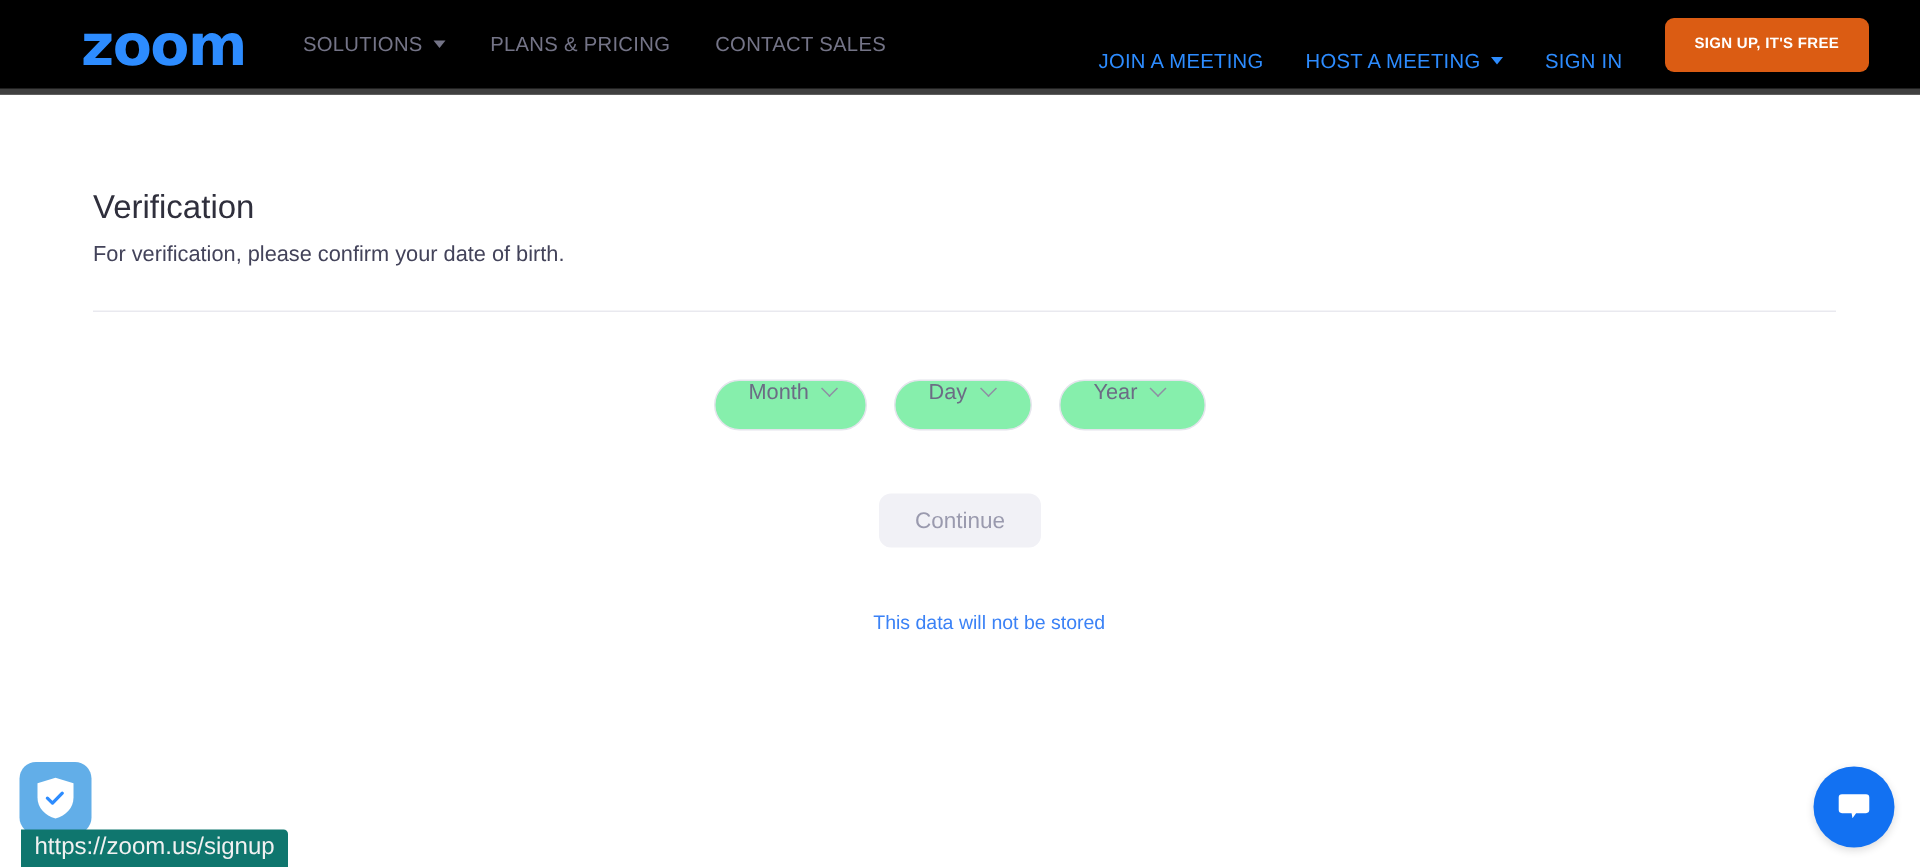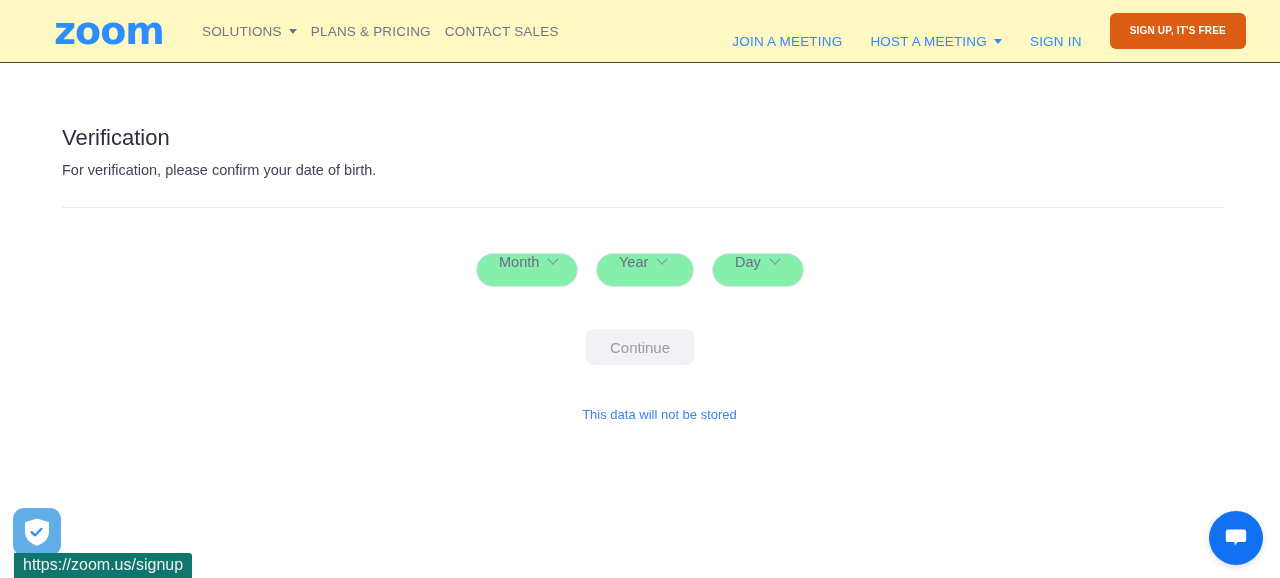--- a/index.html
+++ b/index.html
@@ -9,40 +9,40 @@
     background: #ffffff;
     font-family: "Liberation Sans", sans-serif;
     overflow: hidden;
   }
   .page { position: relative; width: 1280px; height: 578px; background: #fff; }
 
   
   .header {
     position: relative;
     height: 63px;
-    border-bottom: 1px solid #404040;
-    display: flex;
-    align-items: center;
-    background: #fef9c3;
+    border-bottom: 4px solid #404040;
+    display: flex;
+    align-items: center;
+    background: #000000;
   }
   .logo {
     margin-left: 54px;
     font-size: 38px;
     font-weight: 700;
     letter-spacing: -1px;
     color: #2D8CFF;
     line-height: 1;
     font-family: "DejaVu Sans", sans-serif;
     user-select: none;
   }
   .nav-left {
     display: flex;
     align-items: flex-start;
     margin-left: 38px;
-    gap: 14px;
+    gap: 30px;
   }
   .nav-link {
     font-size: 13.5px;
     color: #747487;
     letter-spacing: .2px;
     text-decoration: none;
     white-space: nowrap;
     display: inline-flex;
     align-items: center;
     gap: 7px;
@@ -266,27 +266,27 @@
 
     <div class="divider"></div>
 
     <div class="dob-row">
 
       <div class="select-wrap w-month">
         <span class="sel-label">Month</span>
         <span class="chev"></span>
       </div>
 
+      <div class="select-wrap w-day">
+        <span class="sel-label">Day</span>
+        <span class="chev"></span>
+      </div>
+
       <div class="select-wrap w-year">
         <span class="sel-label">Year</span>
-        <span class="chev"></span>
-      </div>
-
-      <div class="select-wrap w-day">
-        <span class="sel-label">Day</span>
         <span class="chev"></span>
       </div>
 
     </div>
 
     <div class="continue-row">
       <button class="continue-btn">Continue</button>
     </div>
 
     <div class="note">This data will not be stored</div>

